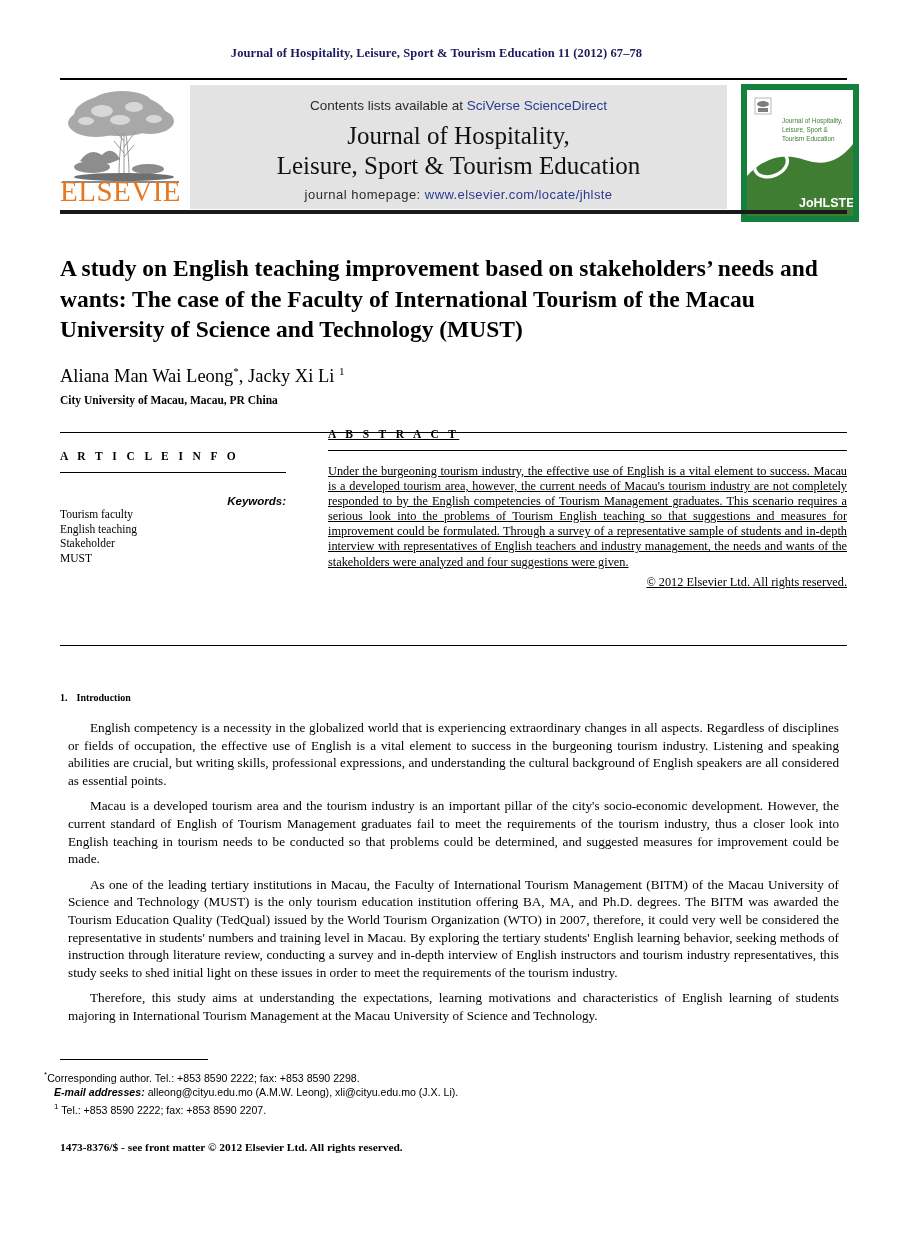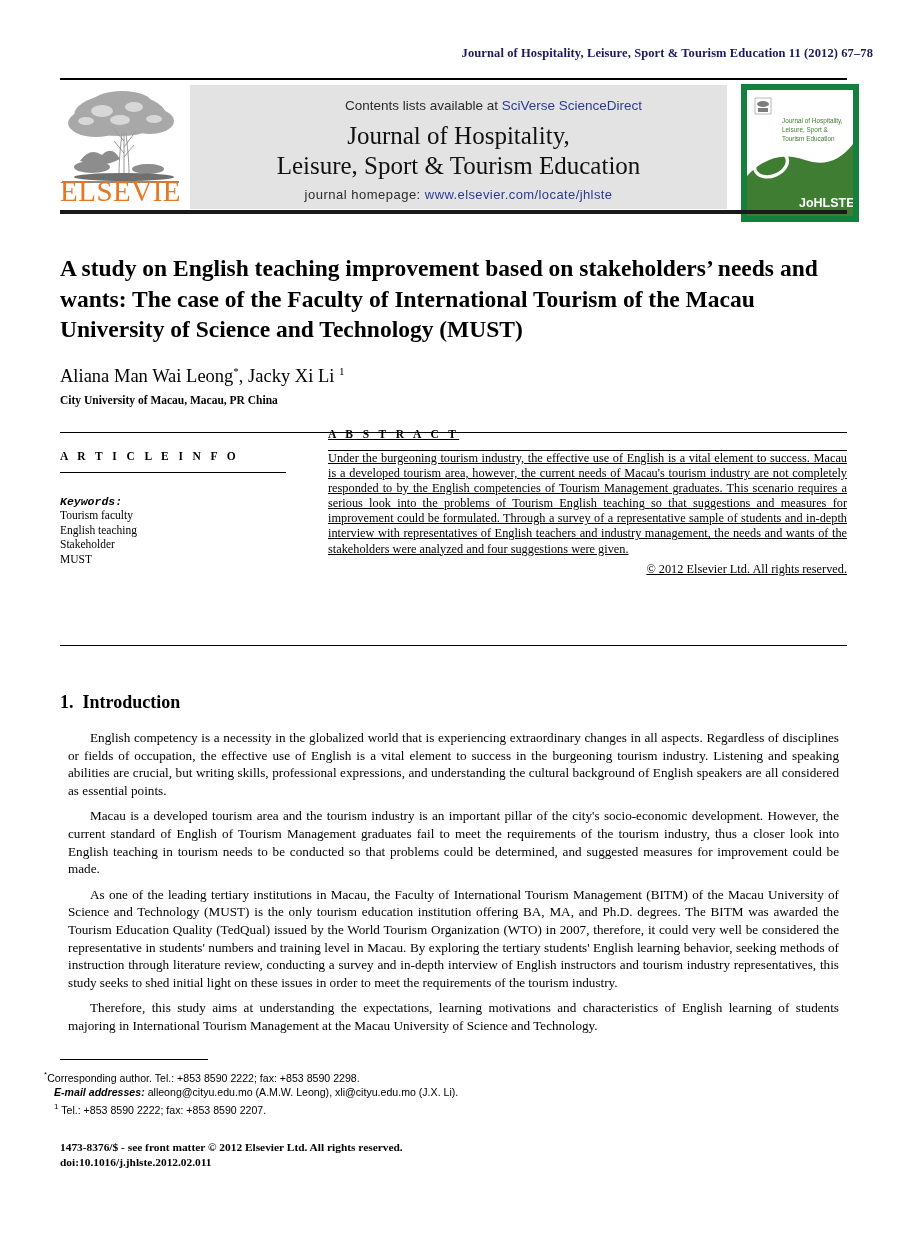--- a/index.html
+++ b/index.html
@@ -20,21 +20,21 @@
     left: 0; top: 0;
     width: 907px;
     height: 1238px;
   }
 
   
   .running-head {
     position: absolute;
     left: 0; top: 46px;
     width: 873px;
-    text-align: right;
+    text-align: center;
     font-family: "Liberation Serif", serif;
     font-weight: bold;
     font-size: 12.5px;
     letter-spacing: 0.1px;
     color: #1a1a5e;
   }
 
   
   .masthead {
     position: absolute;
@@ -100,21 +100,20 @@
     background: #e3e3e3;
   }
   .banner-line1 {
     position: absolute;
     left: 0; top: 13px;
     width: 537px;
     text-align: center;
     font-family: "Liberation Sans", sans-serif;
     font-size: 13.5px;
     color: #2b2b2b;
-    padding-left: 35px;
   }
   .banner-line1 .sd {
     color: #2b3a8f;
   }
   .banner-title {
     position: absolute;
     left: 0; top: 36px;
     width: 537px;
     text-align: center;
     font-family: "Liberation Serif", serif;
@@ -212,31 +211,33 @@
     color: #000;
   }
   .sec-rule {
     margin-top: 10px;
     width: 100%;
     height: 1px;
     background: #000;
   }
   .kw-label {
     margin-top: 22px;
-    font-family: Liberation Mono, monospace;
+    font-family: Liberation Sans, sans-serif;
     font-style: italic;
     font-weight: bold;
     font-size: 11.5px;
+    text-align: right;
   }
   .kw-item {
     font-family: "Liberation Serif", serif;
     font-size: 11.5px;
     line-height: 14.5px;
   }
   .abs-body {
+    margin-top: 13px;
     font-family: "Liberation Serif", serif;
     font-size: 12.3px;
     line-height: 15.1px;
     text-align: justify;
     color: #000;
   }
   .abs-copy {
     margin-top: 5px;
     text-align: right;
     font-family: "Liberation Serif", serif;
@@ -254,21 +255,21 @@
   
   .body-sec {
     position: absolute;
     left: 60px;
     top: 692px;
     width: 787px;
   }
   .body-sec h2 {
     margin: 0 0 16px 0;
     font-family: "Liberation Serif", serif;
-    font-size: 18px;
+    font-size: 10px;
     font-weight: bold;
   }
   .body-sec h2 .num { margin-right: 9px; }
   .body-sec p {
     margin: 8px;
     text-indent: 22px;
     font-family: "Liberation Serif", serif;
     font-size: 13.2px;
     line-height: 17.6px;
     text-align: justify;
@@ -431,16 +432,15 @@
     <div class="fn fn-indent">
       <span class="em-label">E-mail addresses:</span><span> alleong@cityu.edu.mo (A.M.W. Leong), xli@cityu.edu.mo (J.X. Li).</span>
     </div>
     <div class="fn fn-indent">
       <sup>1</sup><span> Tel.: +853 8590 2222; fax: +853 8590 2207.</span>
     </div>
   </div>
 
   <div class="colophon">
     <div>1473-8376/$ - see front matter © 2012 Elsevier Ltd. All rights reserved.</div>
-    <div>doi:10.1016/j.jhlste.2012.02.011</div>
   </div>
 
 </div>
 
 </body></html>

